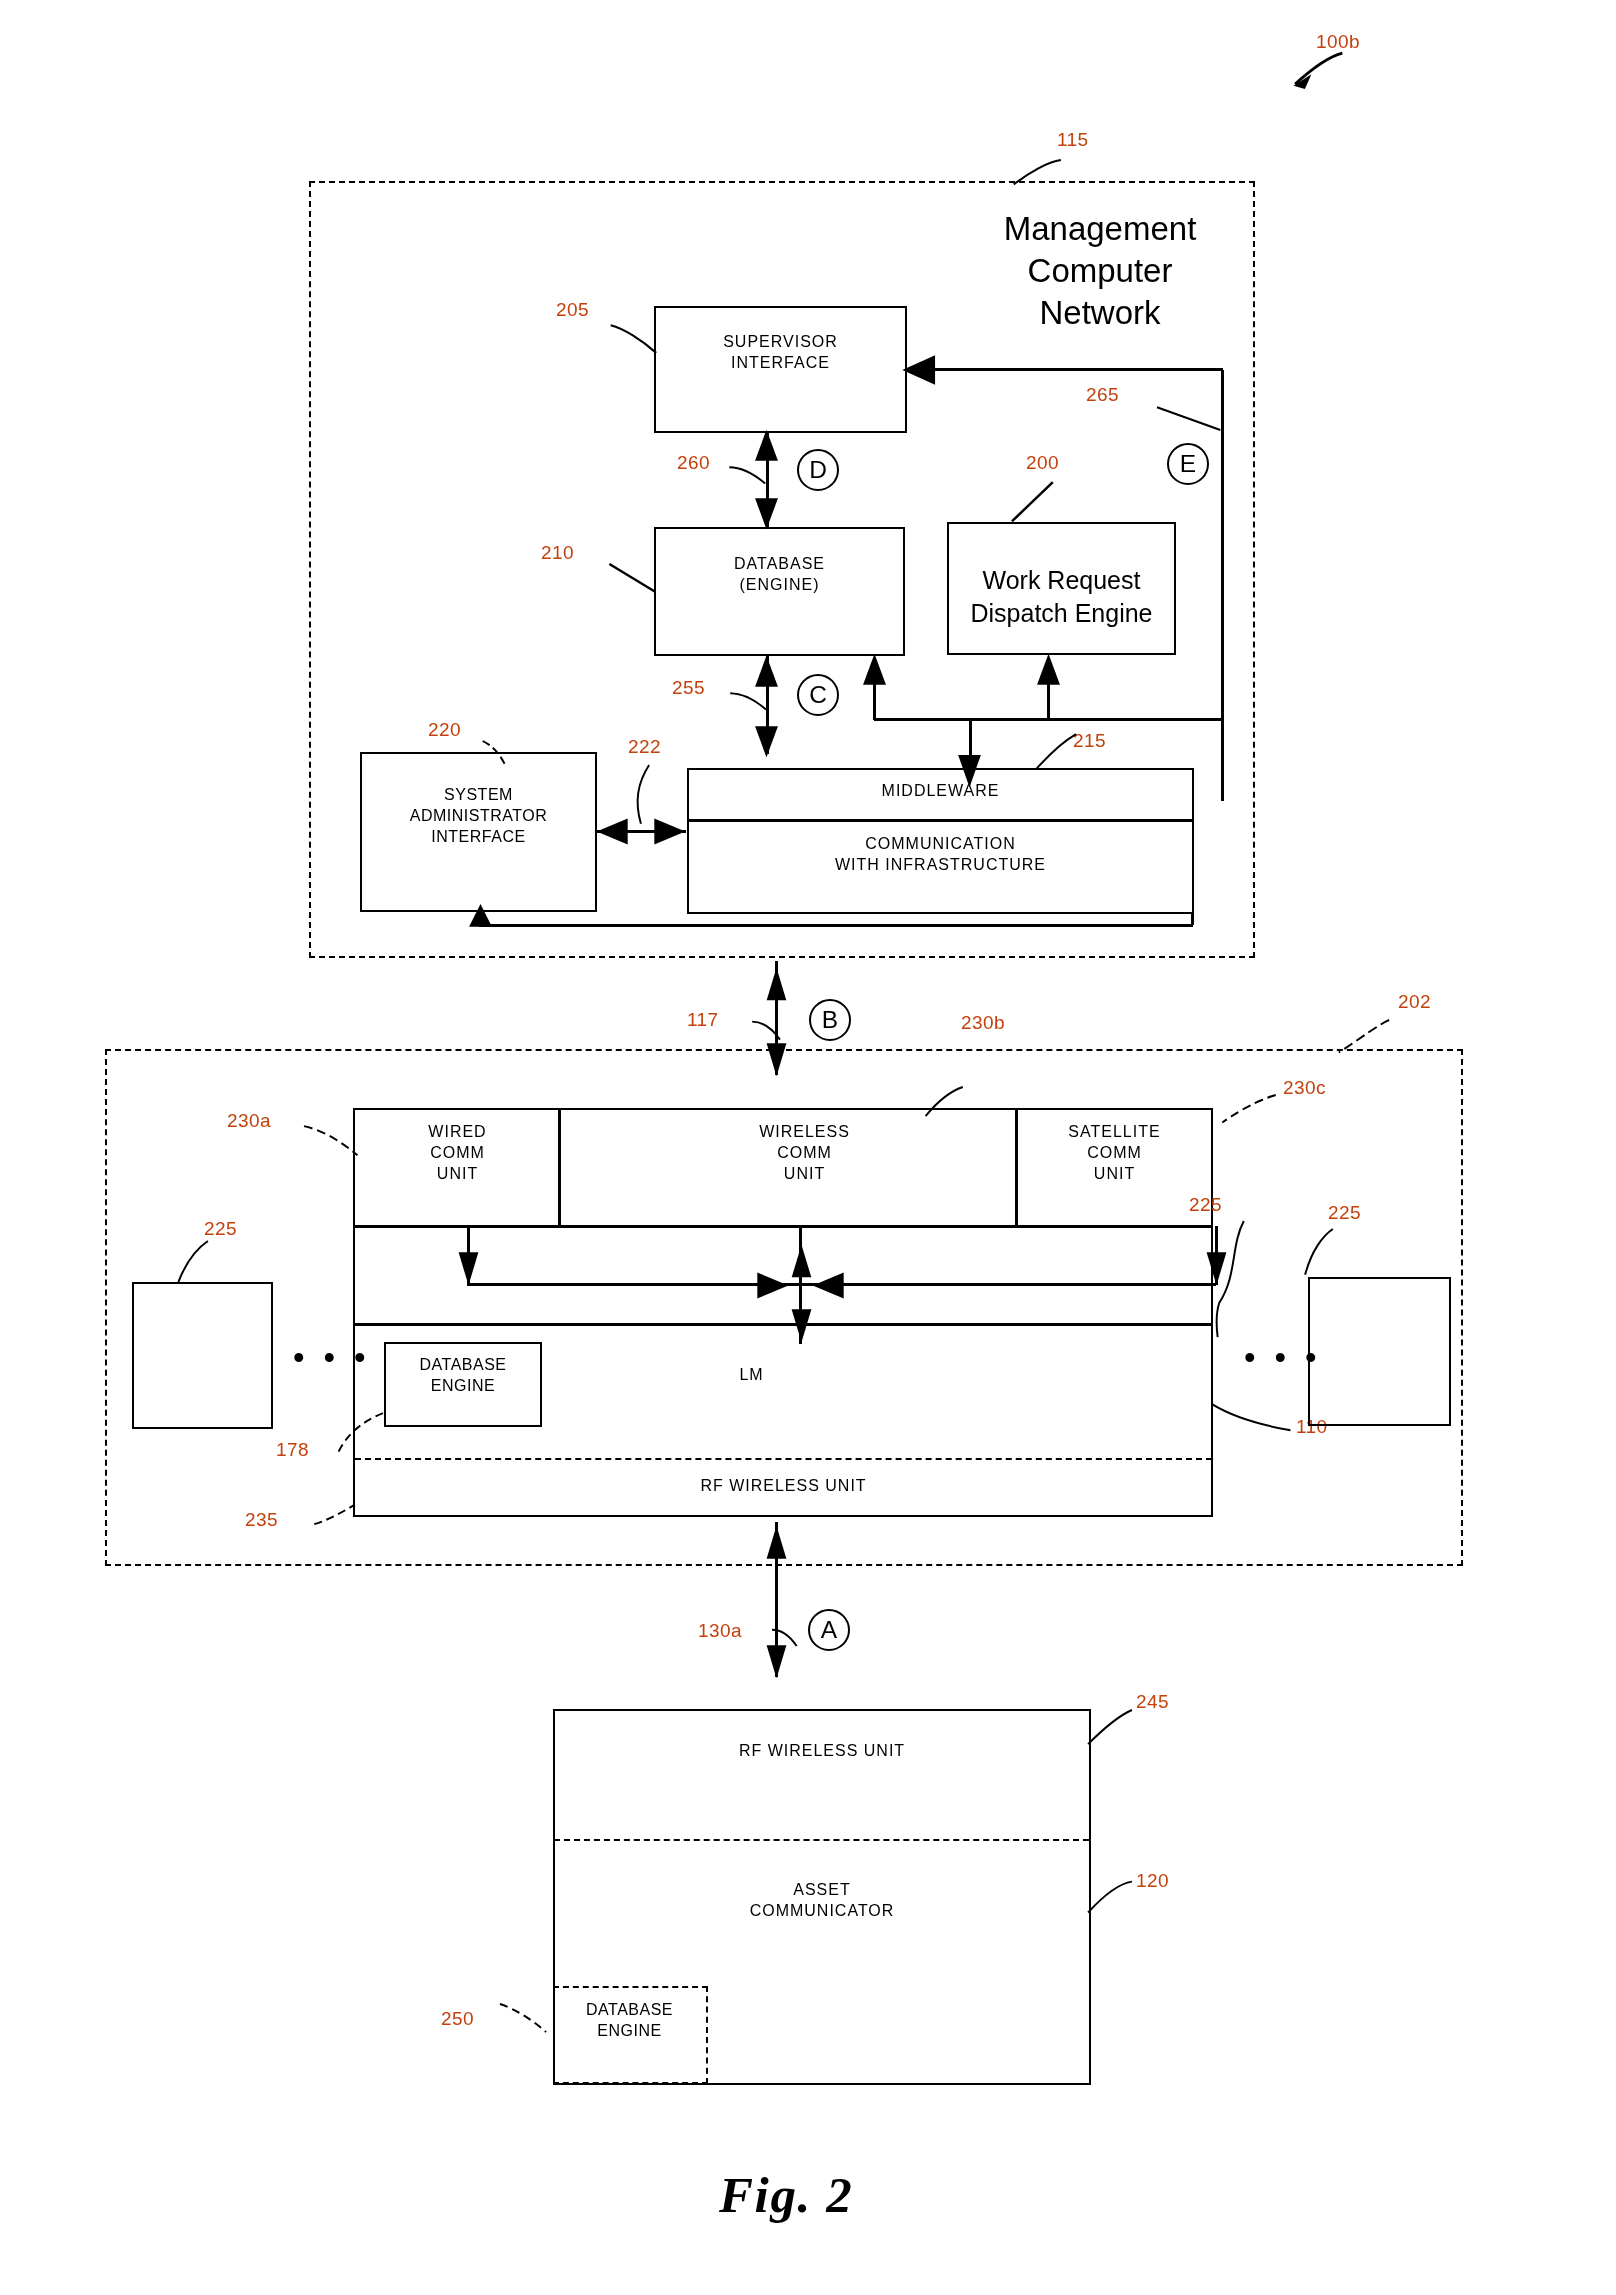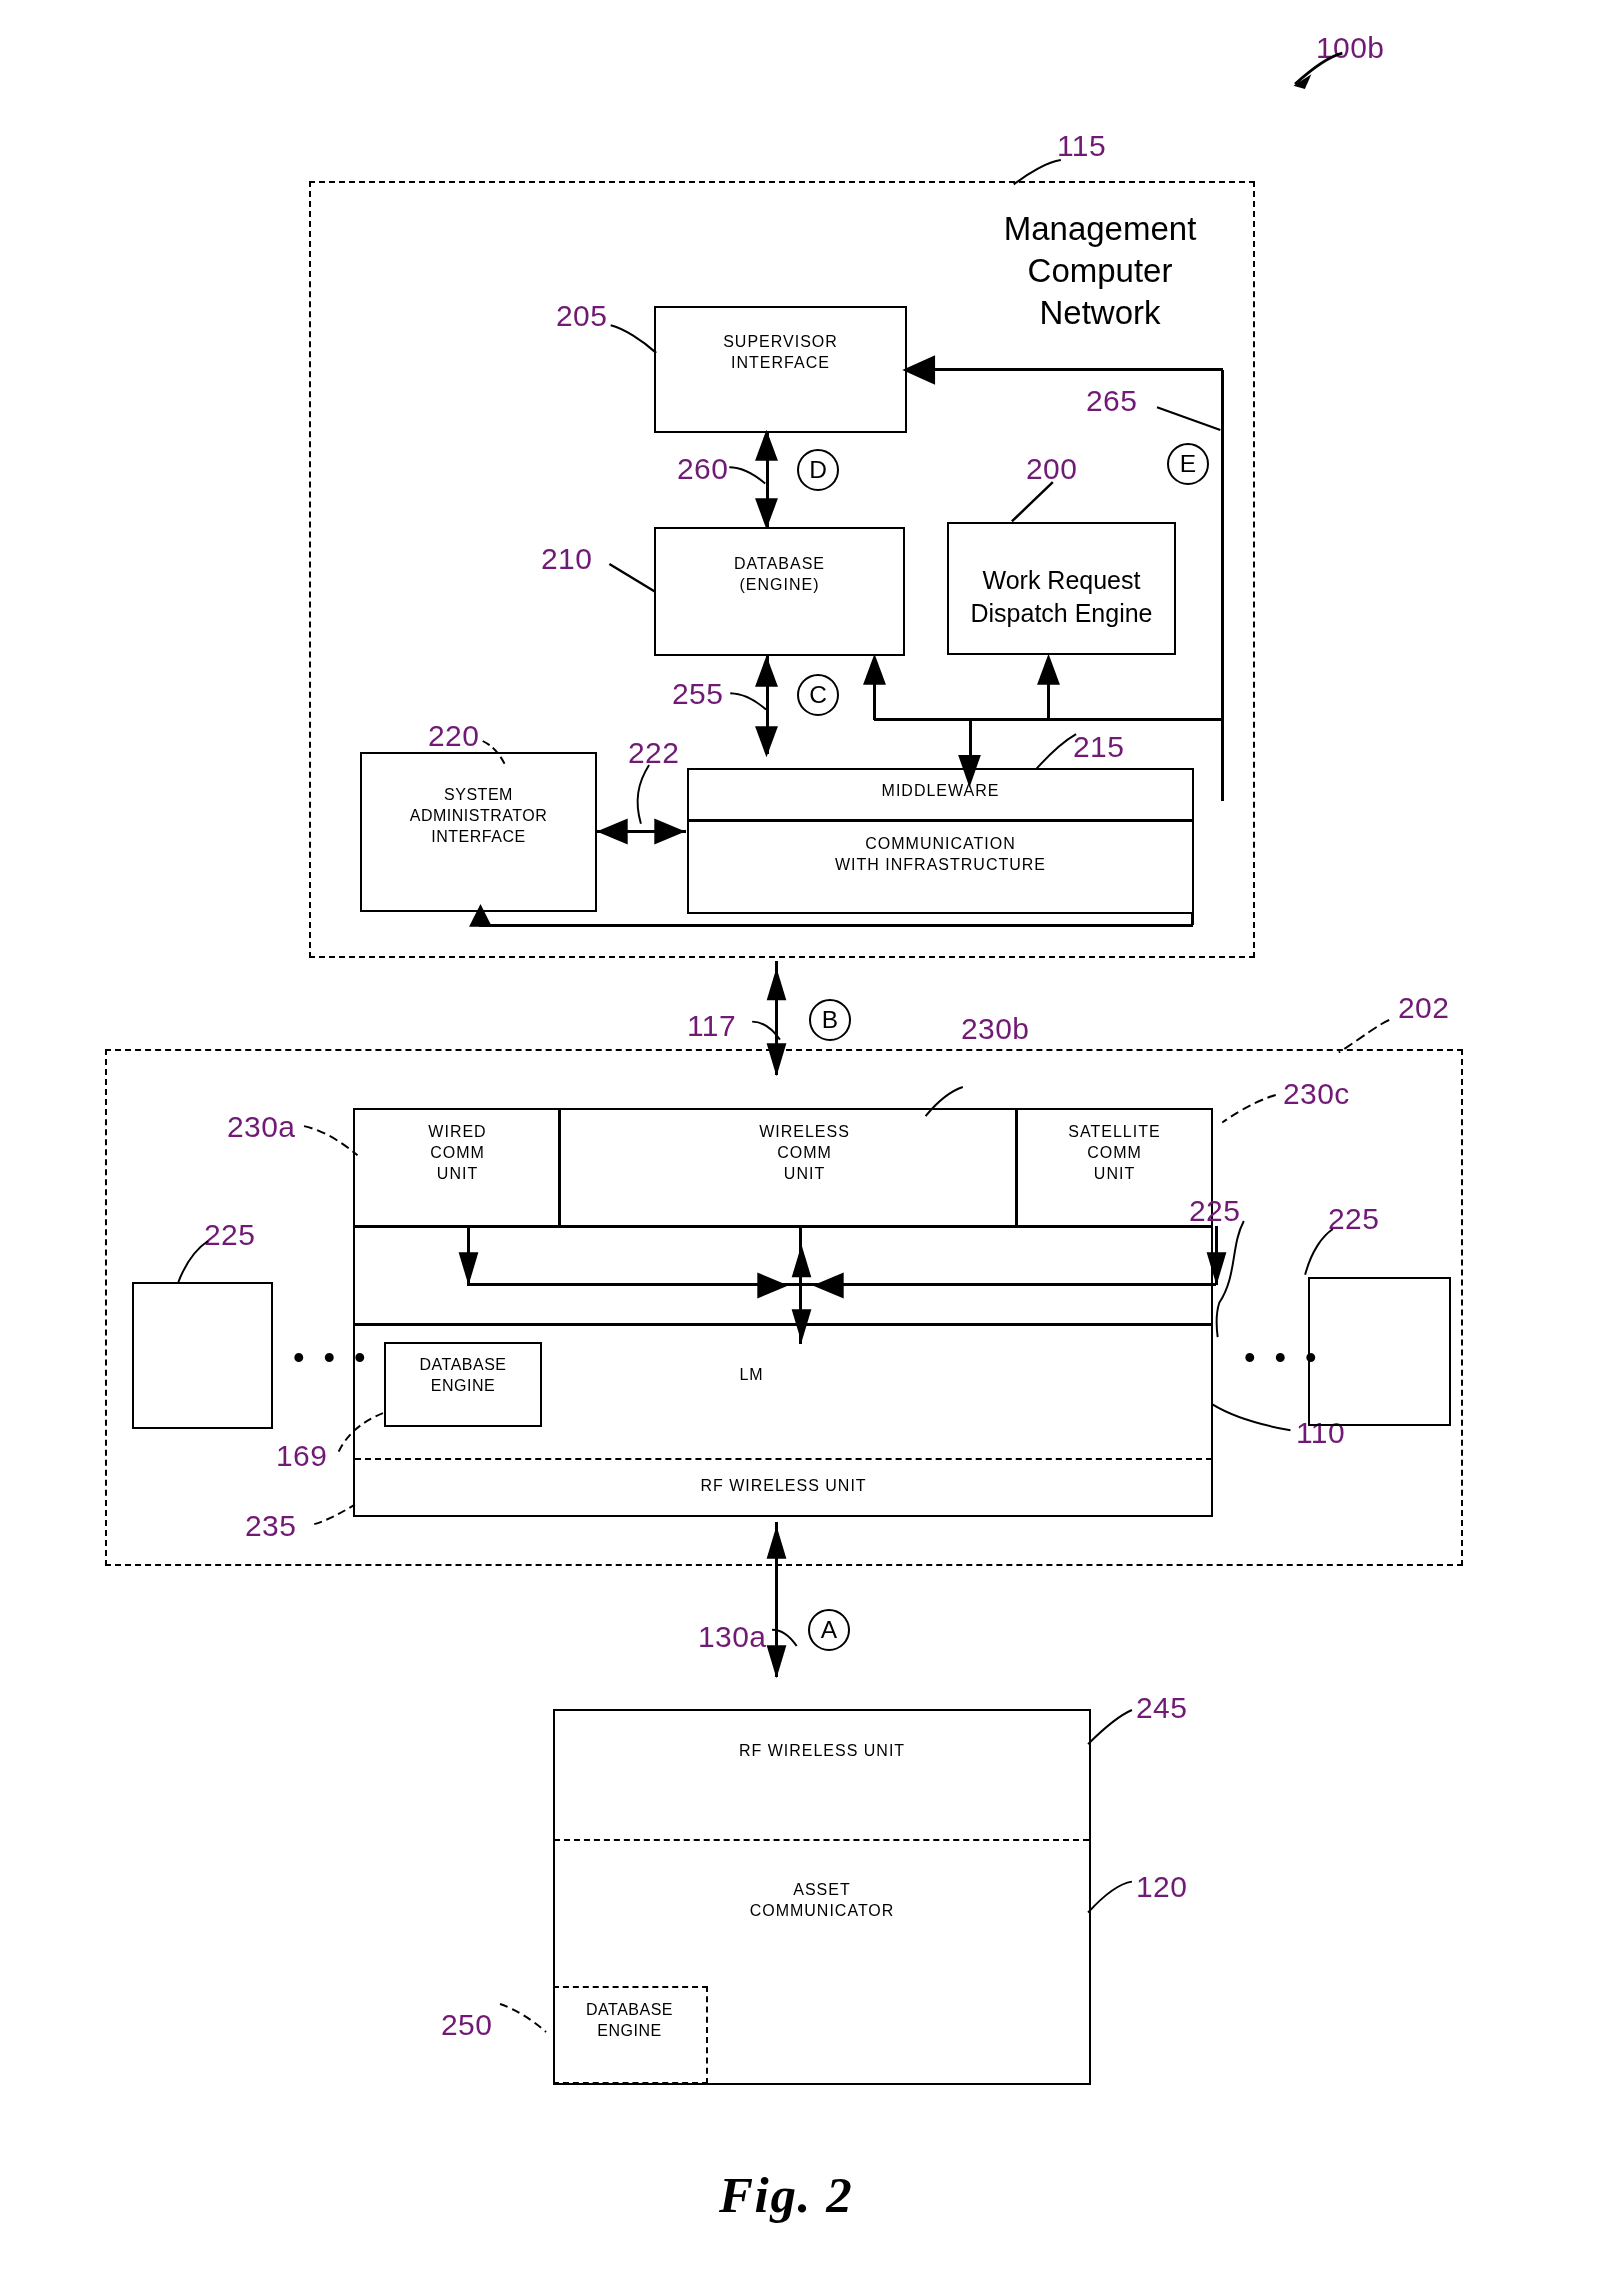--- a/index.html
+++ b/index.html
@@ -16,24 +16,24 @@
     width: 1616px;
     height: 2295px;
     background: #fff;
     overflow: hidden;
   }
   .abs { position: absolute; }
 
   
   .ref {
     font-family: "Liberation Sans", sans-serif;
-    font-size: 30px;
+    font-size: 19px;
     letter-spacing: 0.4px;
     white-space: nowrap;
-    color: #701a75;
+    color: #c2410c;
   }
   .boxlabel {
     font-family: "Liberation Sans", sans-serif;
     font-size: 16px;
     letter-spacing: 1px;
     text-align: center;
     line-height: 1.30;
     white-space: pre-line;
     color: #000;
   }
@@ -320,21 +320,21 @@
     <path d="M2 19 L 40 3 L 40 35 Z" fill="#000"></path>
   </svg>
 
   <div class="abs hline" style="left:355px; top:1323px; width:857px;"></div>
 
   <div class="abs boxlabel" style="left:670px; top:1365px; width:163px;">LM</div>
 
   <div class="abs solidbox" style="left:384px; top:1342px; width:158px; height:85px;"></div>
   <div class="abs boxlabel narrow" style="left:381px; top:1355px; width:164px;">DATABASE
 ENGINE</div>
-  <div class="abs ref" style="left:276px; top:1439px;">169</div>
+  <div class="abs ref" style="left:276px; top:1439px;">178</div>
   <svg class="abs" style="left:337px; top:1406px;" width="52" height="49" viewBox="0 0 64 60">
     <path d="M2 56 C 12 36, 28 20, 58 8" stroke="#000" stroke-width="2.4" fill="none" stroke-dasharray="10 6"></path>
   </svg>
 
   <div class="abs hdash" style="left:355px; top:1458px; width:857px;"></div>
 
   <div class="abs boxlabel" style="left:355px; top:1476px; width:857px;">RF WIRELESS UNIT</div>
   <div class="abs ref" style="left:245px; top:1509px;">235</div>
   <svg class="abs" style="left:314px; top:1503px;" width="46" height="26" viewBox="0 0 56 32">
     <path d="M0 26 C 14 22, 30 14, 50 2" stroke="#000" stroke-width="2.4" fill="none" stroke-dasharray="10 6"></path>

